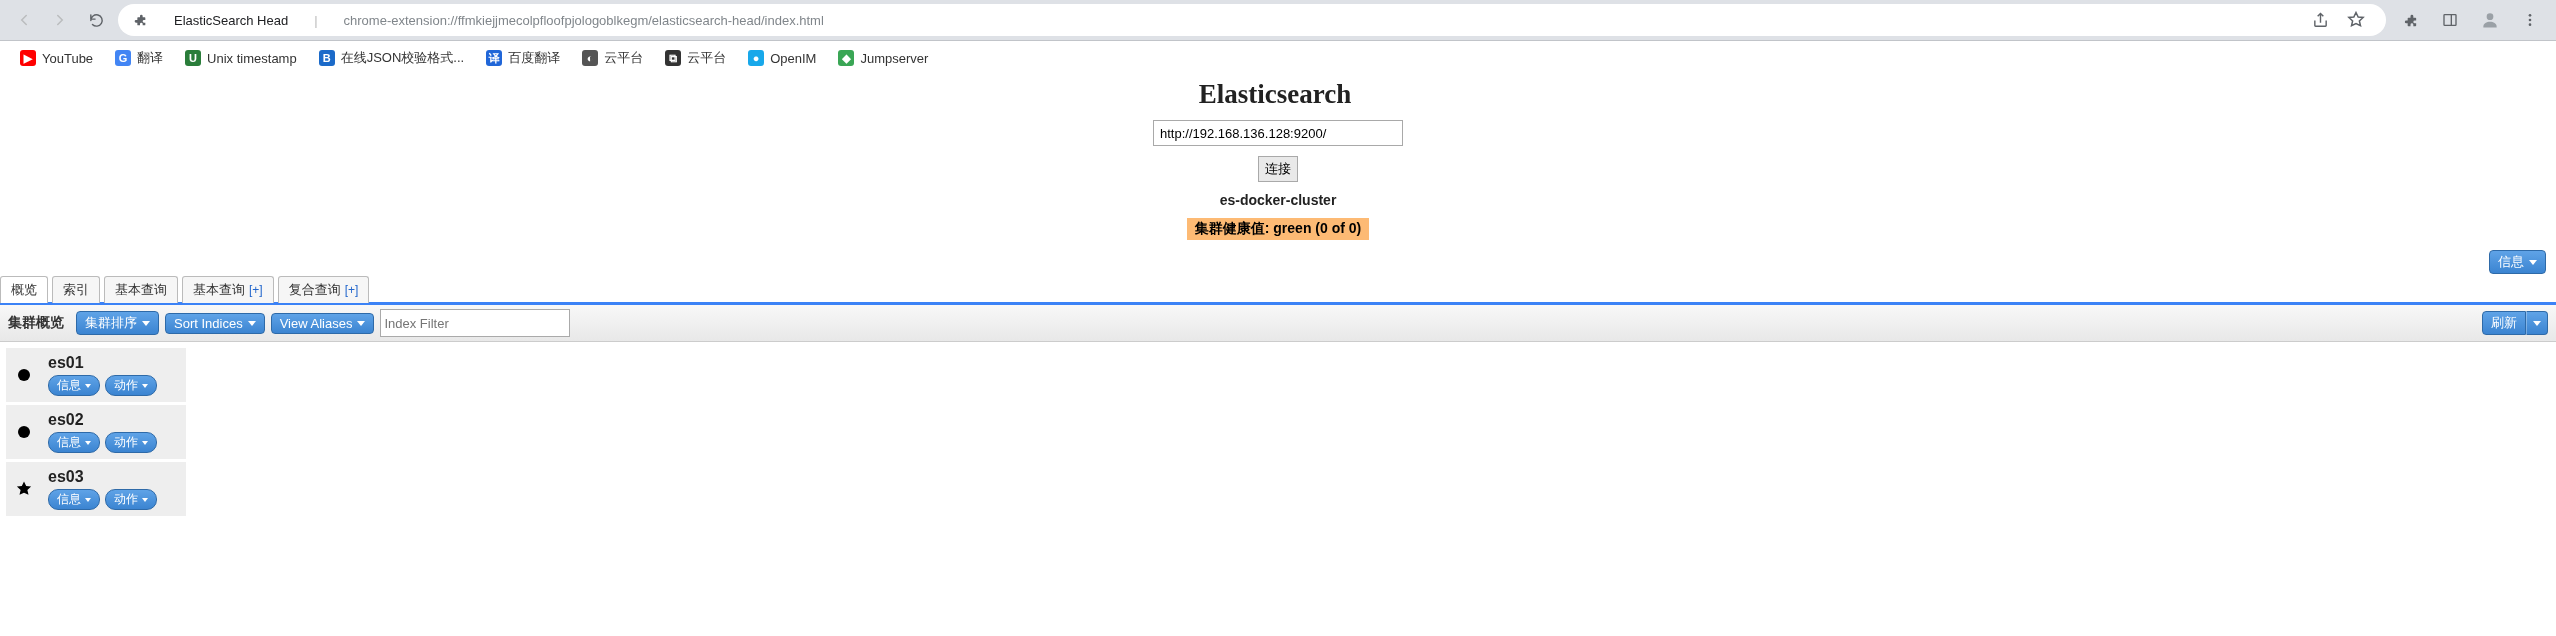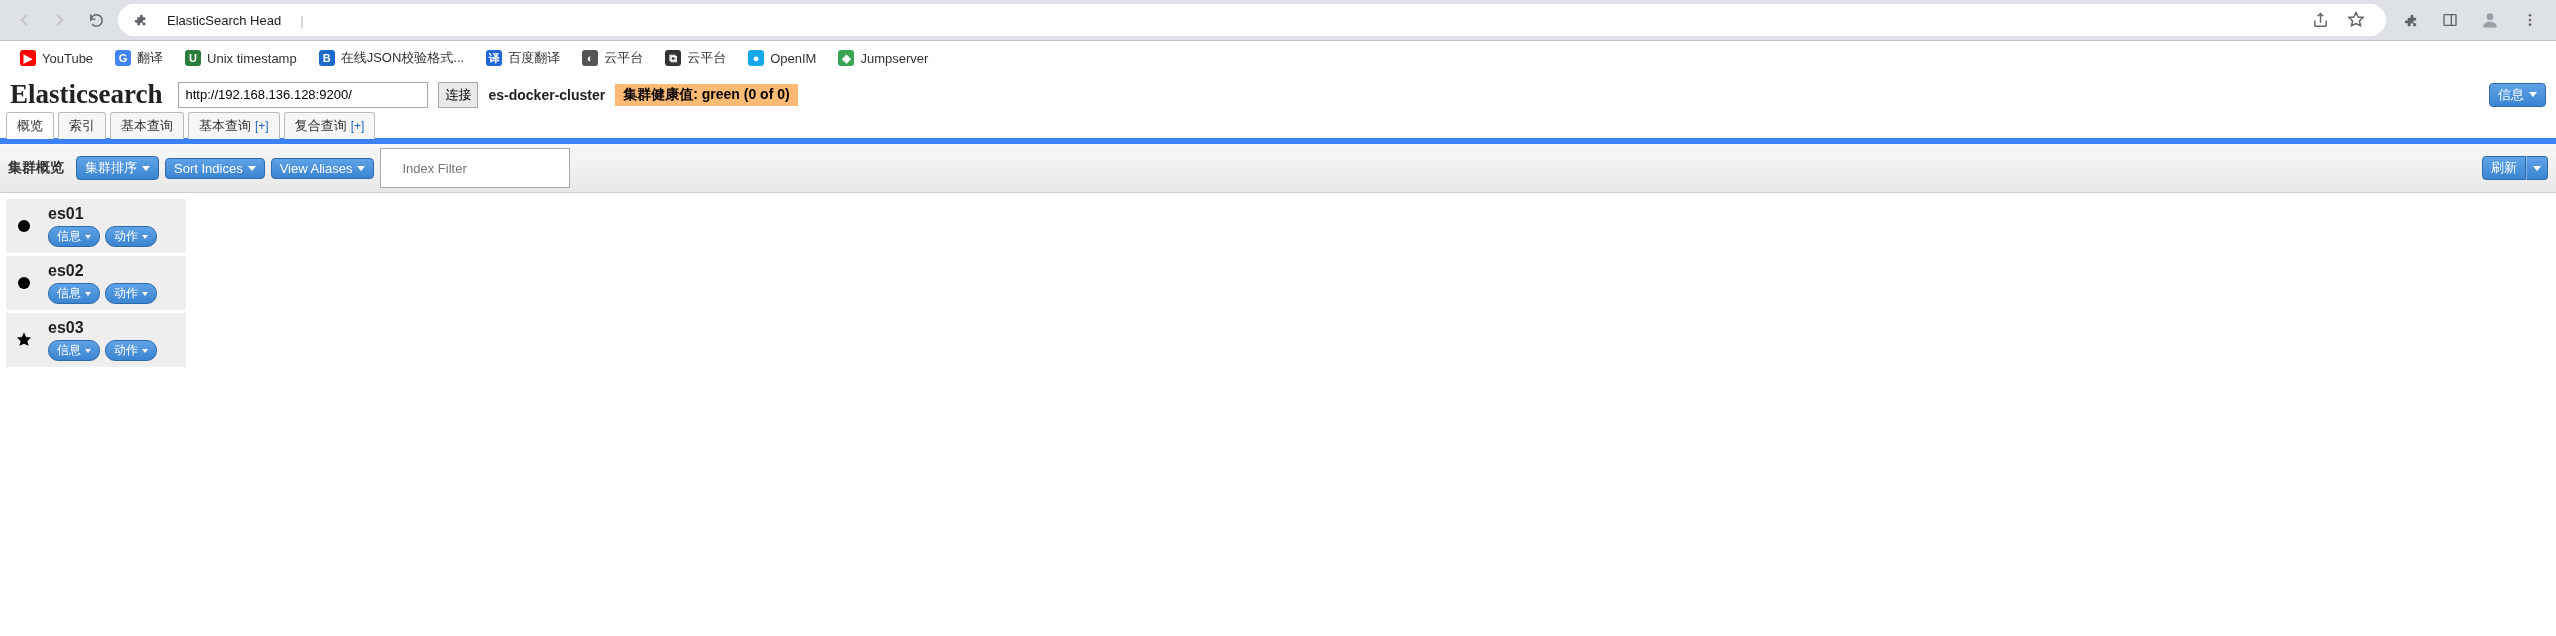--- a/index.html
+++ b/index.html
@@ -3,54 +3,54 @@
 <meta charset="utf-8">
 <style>
 * { box-sizing: border-box; margin: 0; padding: 0; }
 body { font-family: Arial, "Microsoft YaHei", sans-serif; font-size: 13px; background: #fff; color: #333; }
 
 
 .browser-chrome { background: #dee1e6; border-bottom: 1px solid #c1c4c9; }
 .browser-toolbar { display: flex; align-items: center; height: 40px; padding: 0 10px; gap: 8px; }
 .nav-btn { width: 28px; height: 28px; display: flex; align-items: center; justify-content: center; border-radius: 50%; color: #5f6368; cursor: pointer; }
 .nav-btn.disabled { color: #babcbe; }
-.address-bar { flex: 1; background: #fff; border-radius: 18px; height: 32px; display: flex; align-items: center; padding: 0 14px; gap: 19px; color: #5f6368; overflow: hidden; }
+.address-bar { flex: 1; background: #fff; border-radius: 18px; height: 32px; display: flex; align-items: center; padding: 0 14px; gap: 26px; color: #5f6368; overflow: hidden; }
 .address-bar .ext-icon { flex-shrink: 0; }
 .address-bar .title-part { color: #202124; white-space: nowrap; }
 .address-bar .url-part { color: #80868b; white-space: nowrap; overflow: hidden; text-overflow: ellipsis; }
 .address-actions { display: flex; align-items: center; gap: 4px; margin-left: auto; }
 .chrome-icon { width: 32px; height: 32px; display: flex; align-items: center; justify-content: center; color: #5f6368; }
 
 
 .bookmarks-bar { display: flex; align-items: center; height: 34px; padding: 0 12px; gap: 6px; background: #fff; }
 .bookmark { display: flex; align-items: center; gap: 6px; padding: 4px 8px; border-radius: 4px; color: #333; font-size: 13px; cursor: pointer; white-space: nowrap; }
 .bm-icon { width: 16px; height: 16px; display: inline-flex; align-items: center; justify-content: center; font-size: 11px; border-radius: 3px; font-weight: bold; }
 
 
-.es-header { display: flex; align-items: center; padding: 4px 10px 2px; gap: 10px; }
+.es-header { display: flex; align-items: center; padding: 4px 10px 2px; gap: 10px; flex-direction: column; }
 .es-title { font-family: Georgia, serif; font-size: 27px; font-weight: bold; color: #222; margin-right: 6px; }
 .es-url-input { width: 250px; height: 26px; border: 1px solid #a9a9a9; padding: 0 6px; font-size: 13px; }
 .connect-btn { height: 26px; padding: 0 6px; border: 1px solid #a9a9a9; background: #e9e9e9; font-size: 13px; cursor: pointer; }
 .cluster-name { font-weight: bold; font-size: 14px; color: #222; }
 .health-status { background: #fdba74; color: #000; font-weight: bold; padding: 2px 8px; font-size: 14px; }
 .info-btn-wrap { margin-left: auto; }
 
 
-.tabs { display: flex; border-bottom: 6px solid #3b82f6; background: #fff; padding-left: 6px; }
+.tabs { display: flex; border-bottom: 3px solid #3b82f6; background: #fff; }
 .tab { padding: 4px 10px; border: 1px solid #bbb; border-bottom: none; margin-right: 4px; margin-bottom: -1px; background: #f6f6f6; font-size: 13px; cursor: pointer; border-radius: 3px 3px 0 0; }
 .tab.active { background: #fff; }
 .tab .plus { color: #2266cc; margin-left: 4px; font-size: 12px; }
 
 
 .overview-bar { display: flex; align-items: center; gap: 6px; padding: 4px 8px; background: linear-gradient(#f8f8f8,#e8e8e8); border-bottom: 1px solid #ccc; }
 .overview-label { font-weight: bold; font-size: 14px; padding-right: 6px; }
 
 .blue-btn { background: linear-gradient(#5fa3e7,#3b84d1); color: #fff; border: 1px solid #2e6aa8; border-radius: 4px; padding: 2px 8px; font-size: 13px; cursor: pointer; display: inline-flex; align-items: center; gap: 5px; }
 .blue-btn .caret { width: 0; height: 0; border-left: 4px solid transparent; border-right: 4px solid transparent; border-top: 5px solid #fff; }
-.index-filter { width: 190px; height: 40px; border: 1px solid #aaa; padding: 0 21px; font-size: 13px; }
+.index-filter { width: 190px; height: 28px; border: 1px solid #aaa; padding: 0 3px; font-size: 13px; }
 .refresh-wrap { margin-left: auto; display: flex; }
 .refresh-main { border-radius: 4px 0 0 4px; }
 .refresh-caret { background: linear-gradient(#5fa3e7,#3b84d1); border: 1px solid #2e6aa8; border-left: 1px solid rgba(255,255,255,0.3); border-radius: 0 4px 4px 0; padding: 2px 6px; display: flex; align-items: center; cursor: pointer; }
 .refresh-caret .caret { width: 0; height: 0; border-left: 4px solid transparent; border-right: 4px solid transparent; border-top: 5px solid #fff; }
 
 
 .node-list { padding: 6px; }
 .node-row { display: flex; align-items: center; background: #eee; width: 180px; padding: 6px 8px; margin-bottom: 3px; gap: 14px; }
 .node-icon { width: 20px; height: 20px; display: flex; align-items: center; justify-content: center; }
 .node-body { display: flex; flex-direction: column; gap: 3px; }
@@ -82,20 +82,21 @@
         </svg>
     </div>
     <div class="address-bar">
       <span class="ext-icon">
         <svg width="16" height="16" viewBox="0 0 24 24" fill="#5f6368">
             <path d="M20 11V9a1 1 0 0 0-1-1h-3V6a2 2 0 1 0-4 0v2H9a1 1 0 0 0-1 1v3H6a2 2 0 1 0 0 4h2v3a1 1 0 0 0 1 1h3v-2a2 2 0 1 1 4 0v2h3a1 1 0 0 0 1-1v-3h-2a2 2 0 1 1 0-4h2z"></path>
           </svg>
       </span>
       <span class="title-part">ElasticSearch Head</span>
       <span style="color:#bbb;">|</span>
+      <span class="url-part">chrome-extension://ffmkiejjmecolpfloofpjologoblkegm/elasticsearch-head/index.html</span>
       <span class="address-actions">
         <span class="chrome-icon">
           <svg width="17" height="17" viewBox="0 0 24 24" fill="none" stroke="#5f6368" stroke-width="2">
               <path d="M4 12v7a1 1 0 0 0 1 1h14a1 1 0 0 0 1-1v-7M16 6l-4-4-4 4M12 2v13"></path>
             </svg>
         </span>
         <span class="chrome-icon">
           <svg width="18" height="18" viewBox="0 0 24 24" fill="none" stroke="#5f6368" stroke-width="2">
               <path d="M12 2l2.9 6 6.6.6-5 4.6 1.5 6.5L12 16.9 6 19.7 7.5 13.2l-5-4.6 6.6-.6z"></path>
             </svg>

